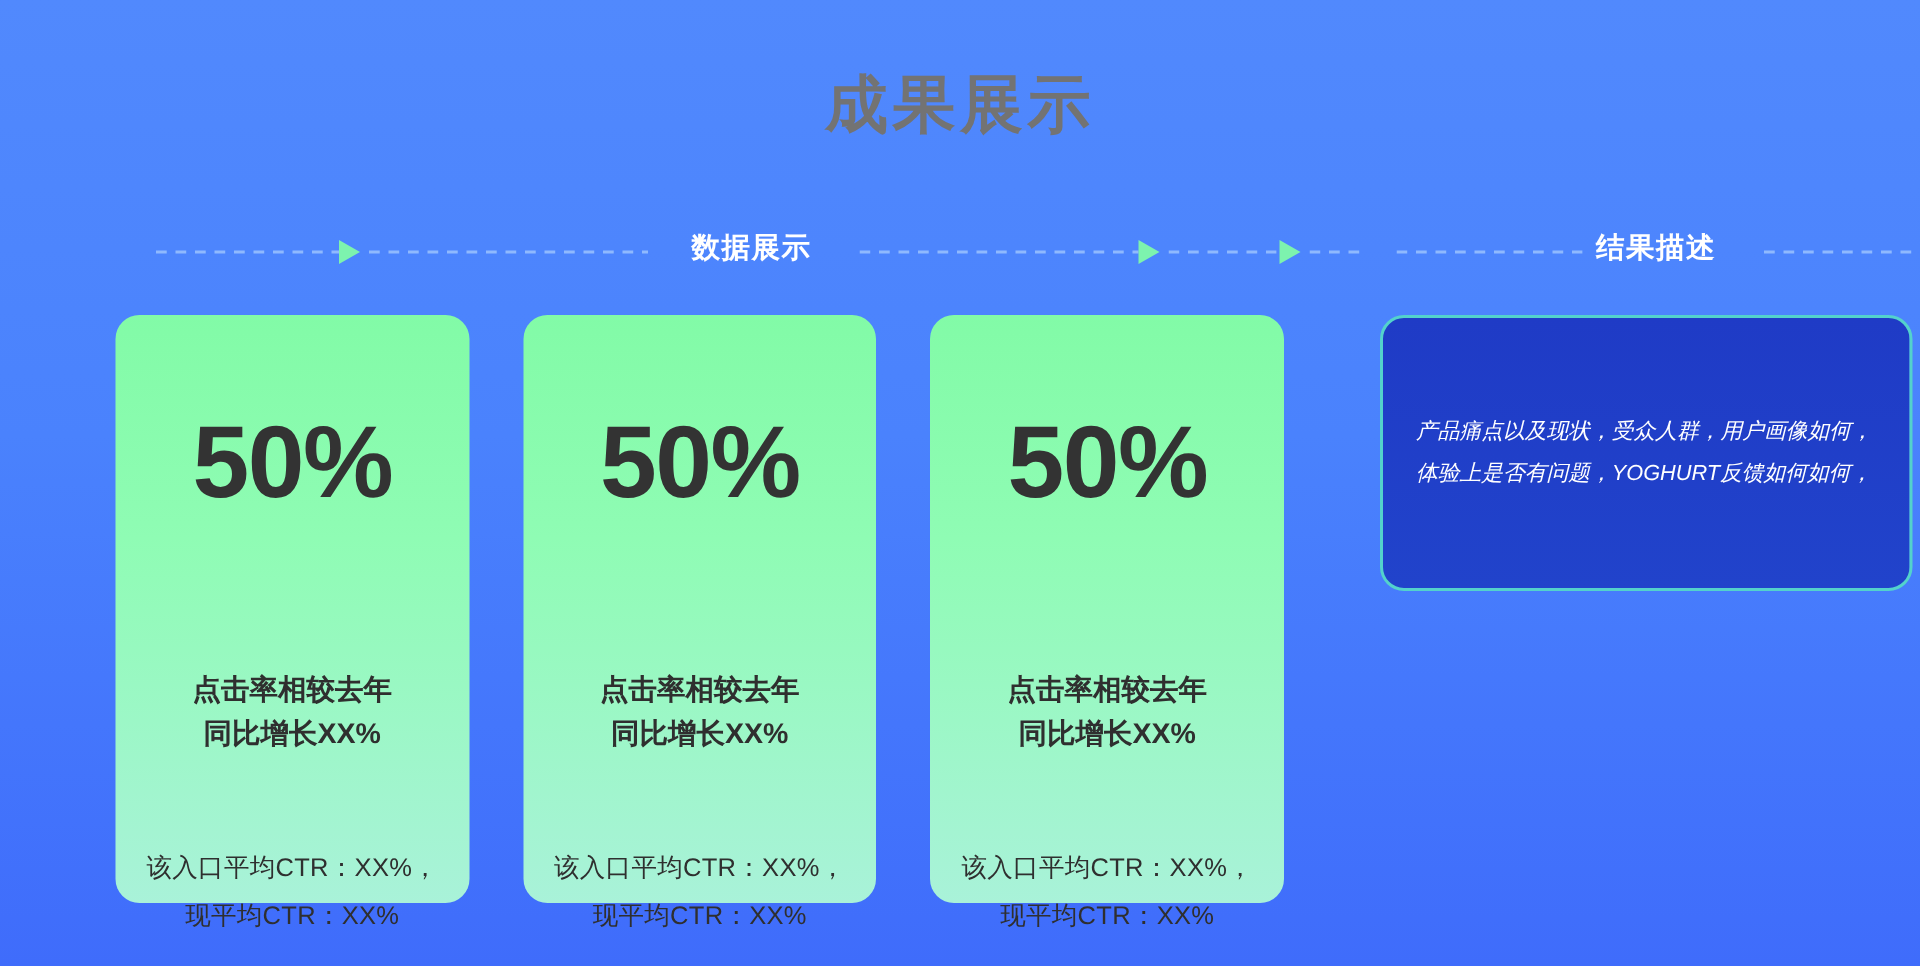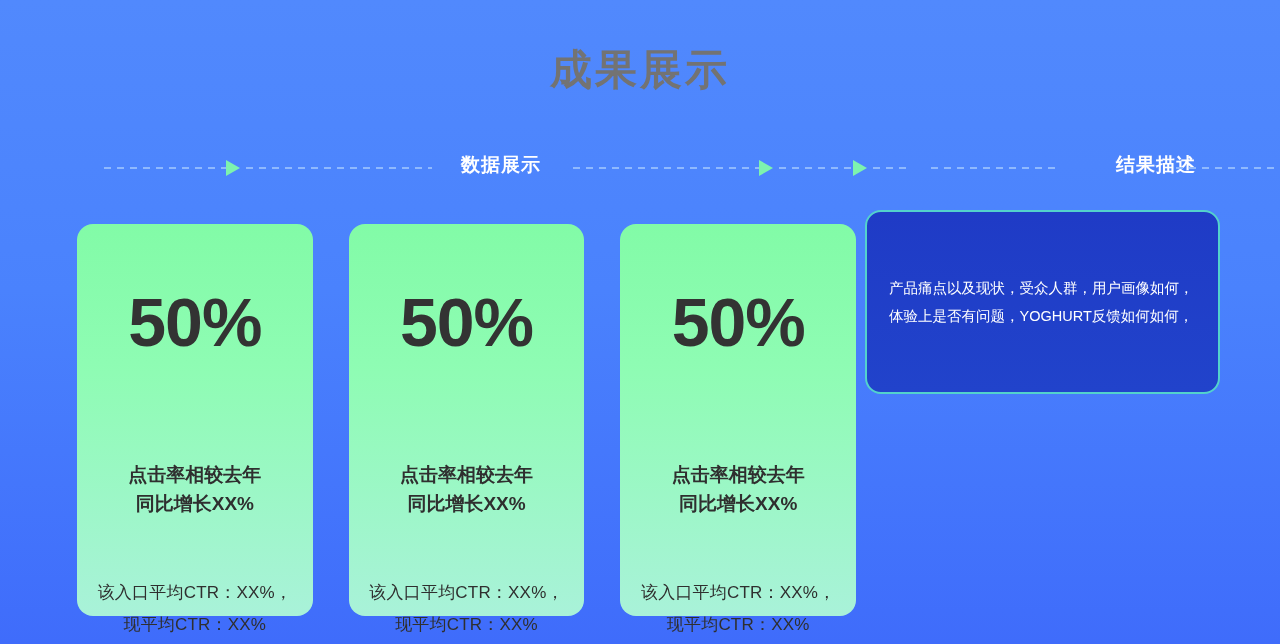--- a/index.html
+++ b/index.html
@@ -66,21 +66,21 @@
     font-size: 19px;
     font-weight: bold;
     letter-spacing: 1px;
     white-space: nowrap;
     transform: translateX(-50%);
   }
 
   
   .cards {
     position: absolute;
-    top: 224px;
+    top: 210px;
     left: 77px;
     width: 779px;
     height: 392px;
     display: flex;
     gap: 36px;
     justify-content: center;
   }
 
   .stat-card {
     width: 237px;
@@ -118,26 +118,27 @@
     line-height: 1.9;
     text-align: center;
     margin-top: 58px;
     letter-spacing: 0.2px;
   }
 
   
   .desc-col {
     position: absolute;
     top: 210px;
-    left: 865px;
+    left: 920px;
     width: 355px;
     height: 392px;
     display: flex;
     flex-direction: column;
     gap: 16px;
+    font-style: italic;
   }
 
   .desc-card {
     border: 2px solid #53d2cc;
     border-radius: 16px;
     background: linear-gradient(180deg, #1f3bc6 0%, #2143cb 100%);
     color: #ffffff;
     font-size: 14.5px;
     line-height: 1.95;
     padding: 0 22px;
@@ -162,21 +163,21 @@
   <div class="sec-label" style="left:465px;">数据展示</div>
 
   <div class="dash" style="left:537px; width:186px;"></div>
   <div class="tri" style="left:723px;"></div>
   <div class="dash" style="left:743px; width:72px;"></div>
   <div class="tri" style="left:817px;"></div>
   <div class="dash" style="left:837px; width:38px;"></div>
 
   <div class="dash" style="left:895px; width:124px;"></div>
 
-  <div class="sec-label" style="left:1120px;">结果描述</div>
+  <div class="sec-label" style="left:1068px;">结果描述</div>
 
   <div class="dash" style="left:1140px; width:112px;"></div>
 </div>
 
 <div class="cards">
 
   <div class="stat-card">
     <div class="stat-value">50%</div>
     <div class="stat-head">
       <div>点击率相较去年</div>

